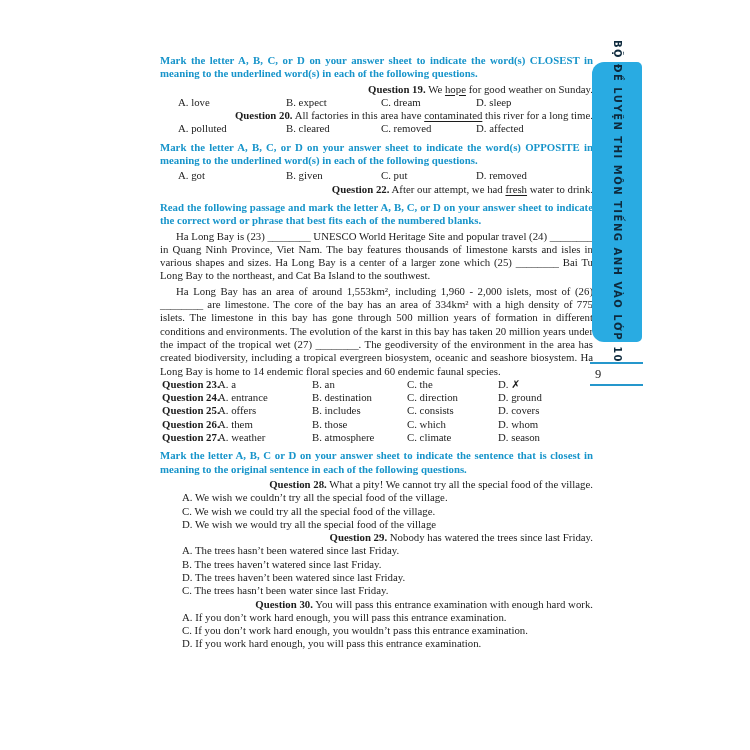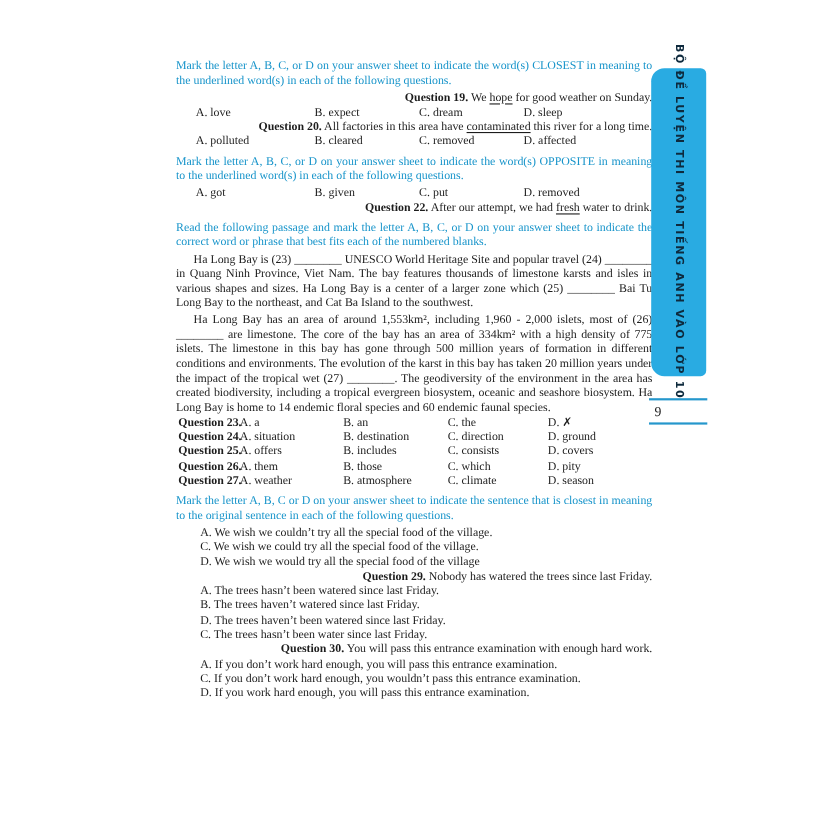--- a/index.html
+++ b/index.html
@@ -6,21 +6,21 @@
   body{
     width:750px;height:750px;position:relative;background:#ffffff;
     font-family:"Liberation Serif", serif;color:#1c1c1c;overflow:hidden;
   }
   .content{
     position:absolute;left:160px;top:54px;width:433px;
     font-size:10.8px;line-height:13.3px;
   }
   .heading{
     color:var(--heading-color,#1794ca);
-    font-weight:normal;text-align:justify;
+    font-weight:bold;text-align:justify;
     margin:5px 0 2px 0;
   }
   .heading.first{margin-top:0;}
   .q-line{margin:0;text-align:right;}
   .q-label{font-weight:bold;}
   .u{text-decoration:underline;text-underline-offset:2px;}
   .opt-row{
     display:grid;grid-template-columns:108px 95px 95px 1fr;
     padding-left:18px;
   }
@@ -104,49 +104,53 @@
 
   <div class="cloze-row">
     <span class="q-label">Question 23.</span>
     <span>A. a</span>
     <span>B. an</span>
     <span>C. the</span>
     <span>D. ✗</span>
   </div>
   <div class="cloze-row">
     <span class="q-label">Question 24.</span>
-    <span>A. situation</span>
+    <span>A. entrance</span>
     <span>B. destination</span>
     <span>C. direction</span>
     <span>D. ground</span>
   </div>
   <div class="cloze-row">
     <span class="q-label">Question 25.</span>
     <span>A. offers</span>
     <span>B. includes</span>
     <span>C. consists</span>
     <span>D. covers</span>
   </div>
   <div class="cloze-row">
     <span class="q-label">Question 26.</span>
     <span>A. them</span>
     <span>B. those</span>
     <span>C. which</span>
-    <span>D. pity</span>
+    <span>D. whom</span>
   </div>
   <div class="cloze-row">
     <span class="q-label">Question 27.</span>
     <span>A. weather</span>
     <span>B. atmosphere</span>
     <span>C. climate</span>
     <span>D. season</span>
   </div>
 
   <div class="heading">Mark the letter A, B, C or D on your answer sheet to indicate the sentence that is closest in meaning to the original sentence in each of the following questions.</div>
 
+  <div class="q-line">
+    <span class="q-label">Question 28.</span>
+    <span>What a pity! We cannot try all the special food of the village.</span>
+  </div>
   <div class="sent-opt">A. We wish we couldn’t try all the special food of the village.</div>
   <div class="sent-opt">C. We wish we could try all the special food of the village.</div>
   <div class="sent-opt">D. We wish we would try all the special food of the village</div>
 
   <div class="q-line">
     <span class="q-label">Question 29.</span>
     <span>Nobody has watered the trees since last Friday.</span>
   </div>
   <div class="sent-opt">A. The trees hasn’t been watered since last Friday.</div>
   <div class="sent-opt">B. The trees haven’t watered since last Friday.</div>

